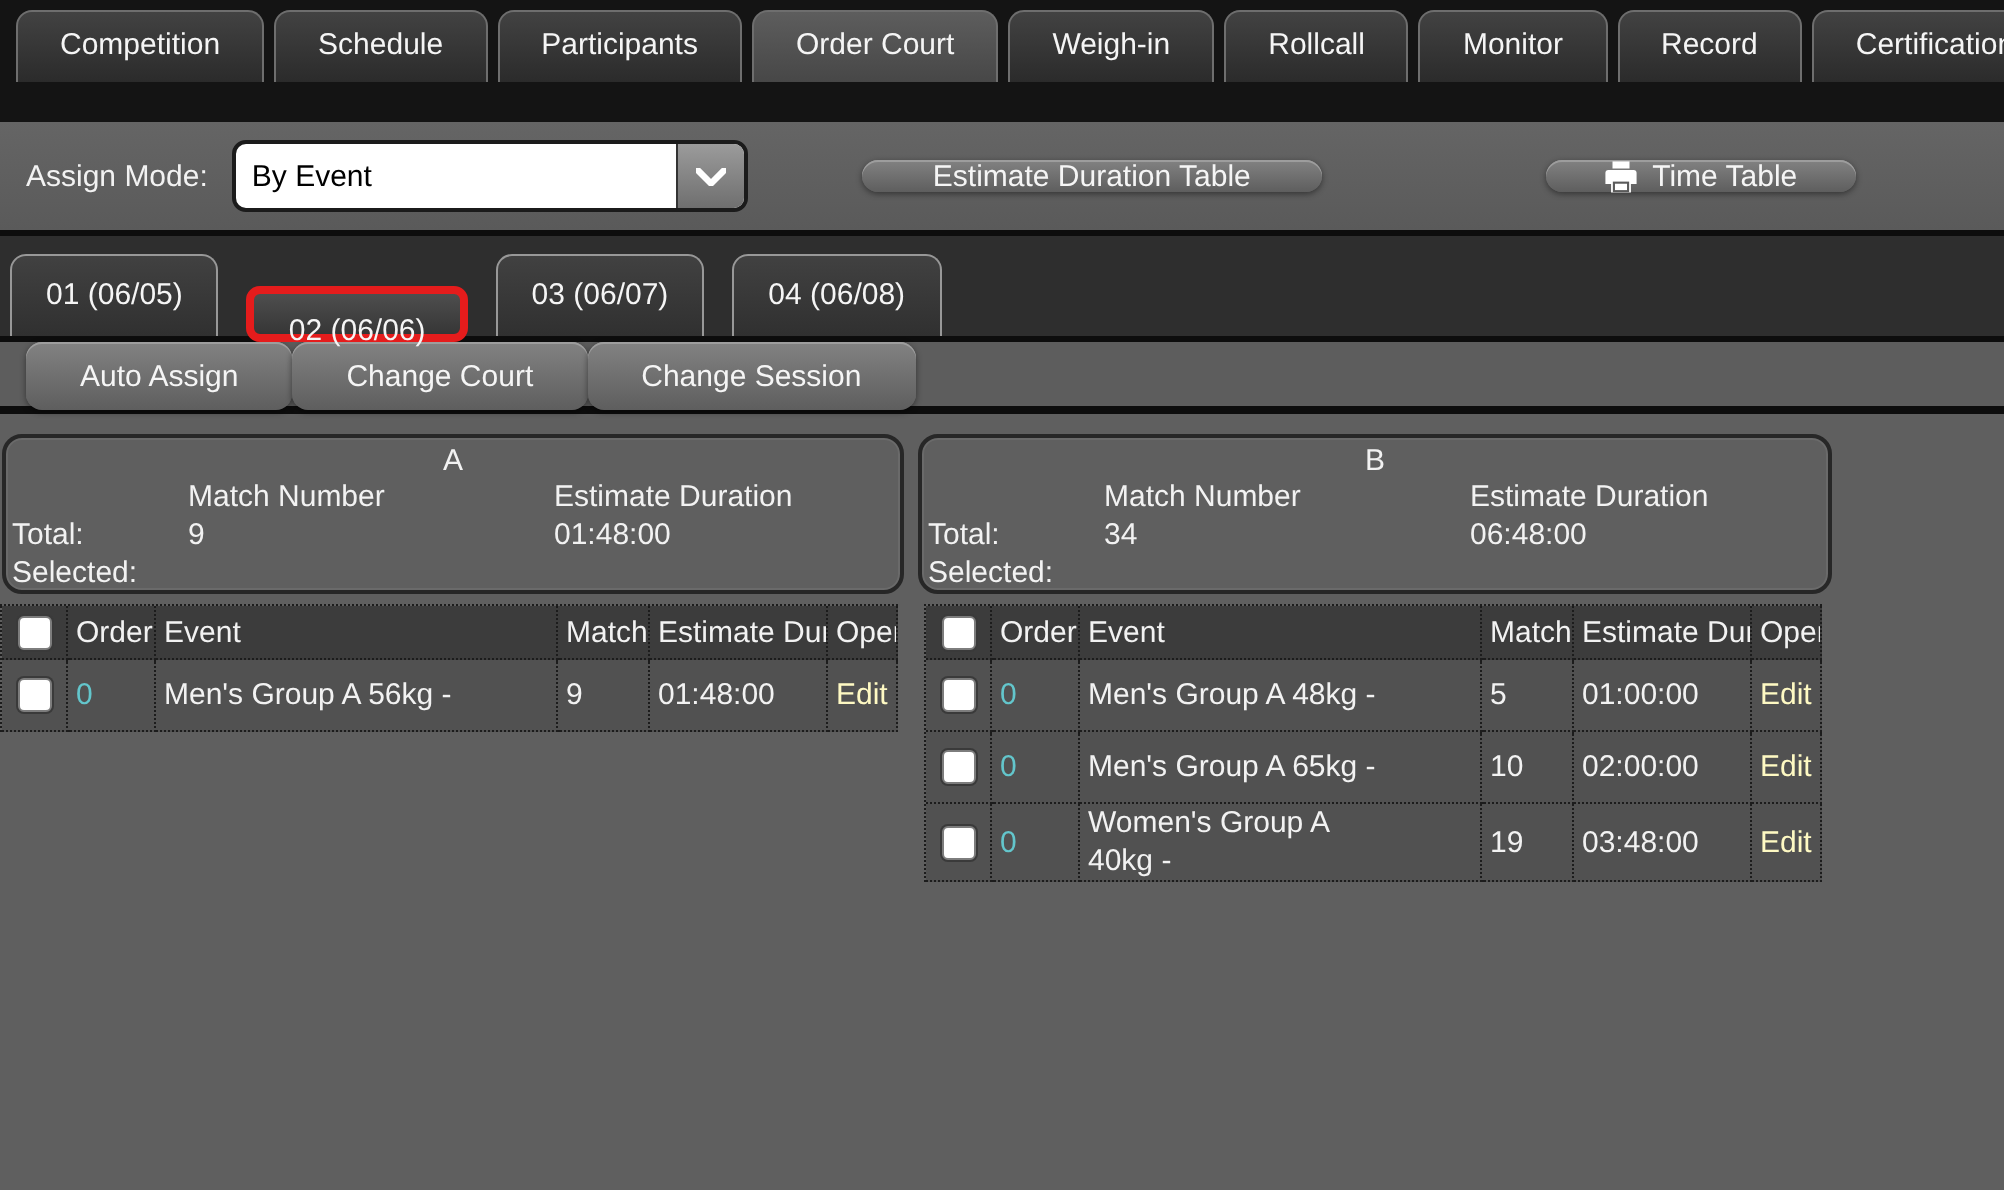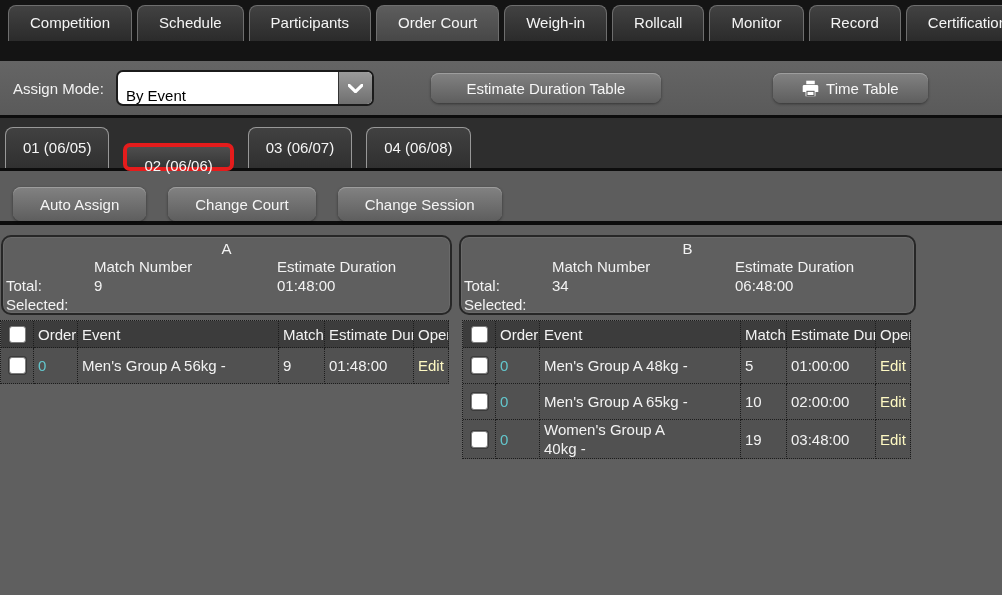--- a/index.html
+++ b/index.html
@@ -22,29 +22,29 @@
   .top-tab.active { background:linear-gradient(180deg,#5d5d5d,#474747); }
   
   .toolbar {
     height:57px; background:linear-gradient(180deg,#656565,#5a5a5a);
     border-bottom:3px solid #0d0d0d; display:flex; align-items:center;
     padding-left:13px;
   }
   .assign-mode-label { margin-right:12px; }
   .select {
     width:258px; height:36px; background:#fff; border:2px solid #1b1b1b;
-    border-radius:7px; display:flex; align-items:flex-end; overflow:hidden; cursor:pointer;
+    border-radius:7px; display:flex; align-items:center; overflow:hidden; cursor:pointer;
   }
   .select-value { flex:1; color:#000; padding-left:8px; }
   .select-arrow {
     width:34px; height:100%; background:linear-gradient(180deg,#9b9b9b,#6f6f6f);
     display:flex; align-items:center; justify-content:center; border-left:1px solid #333;
   }
   .btn {
-    height:30px; border:none; border-radius:8px; color:#f5f5f5; font-size:15px;
+    height:16px; border:none; border-radius:8px; color:#f5f5f5; font-size:15px;
     font-family:inherit; background:linear-gradient(180deg,#828282,#5e5e5e);
     box-shadow:inset 0 1px 0 #9d9d9d, 0 1px 3px rgba(0,0,0,.45);
     padding:0 26px; cursor:pointer; display:inline-flex; align-items:center; gap:7px;
   }
   .btn-estimate { margin-left:57px; width:230px; justify-content:center; }
   .btn-timetable { margin-left:112px; width:155px; justify-content:center;text-align:right; }
   
   .date-tabbar {
     height:53px; background:#2e2e2e; border-bottom:3px solid #0d0d0d;
     display:flex; align-items:flex-end; padding-left:5px; gap:14px;
@@ -55,22 +55,22 @@
     border:1px solid #989898; border-bottom:none; border-radius:8px 8px 0 0;
     color:#f5f5f5; cursor:pointer;
   }
   .date-tab.red-box {
     border:4px solid #e51c1c; border-radius:7px; height:28px; line-height:38px;
     margin-bottom:-3px; position:relative; z-index:2;
     background:linear-gradient(180deg,#4e4e4e,#363636);
   }
   
   .actions-row {
-    height:54px; background:#5d5d5d; border-bottom:4px solid #0d0d0d;
-    display:flex; align-items:flex-end; padding-left:13px; gap:22px;
+    height:36px; background:#5d5d5d; border-bottom:4px solid #0d0d0d;
+    display:flex; align-items:flex-start; padding-left:13px; gap:0;
   }
   .actions-row .btn { padding:0 27px; height:34px; }
   
   .content { padding-top:10px; }
   .panels-row { display:flex; gap:7px; margin-left:1px; }
   .panel {
     border:2px solid #272727; border-radius:10px; height:80px; padding-top:3px;
     background:#5f5f5f; box-shadow:inset 0 0 0 1px #6a6a6a;
   }
   .panel-a { width:451px; }

